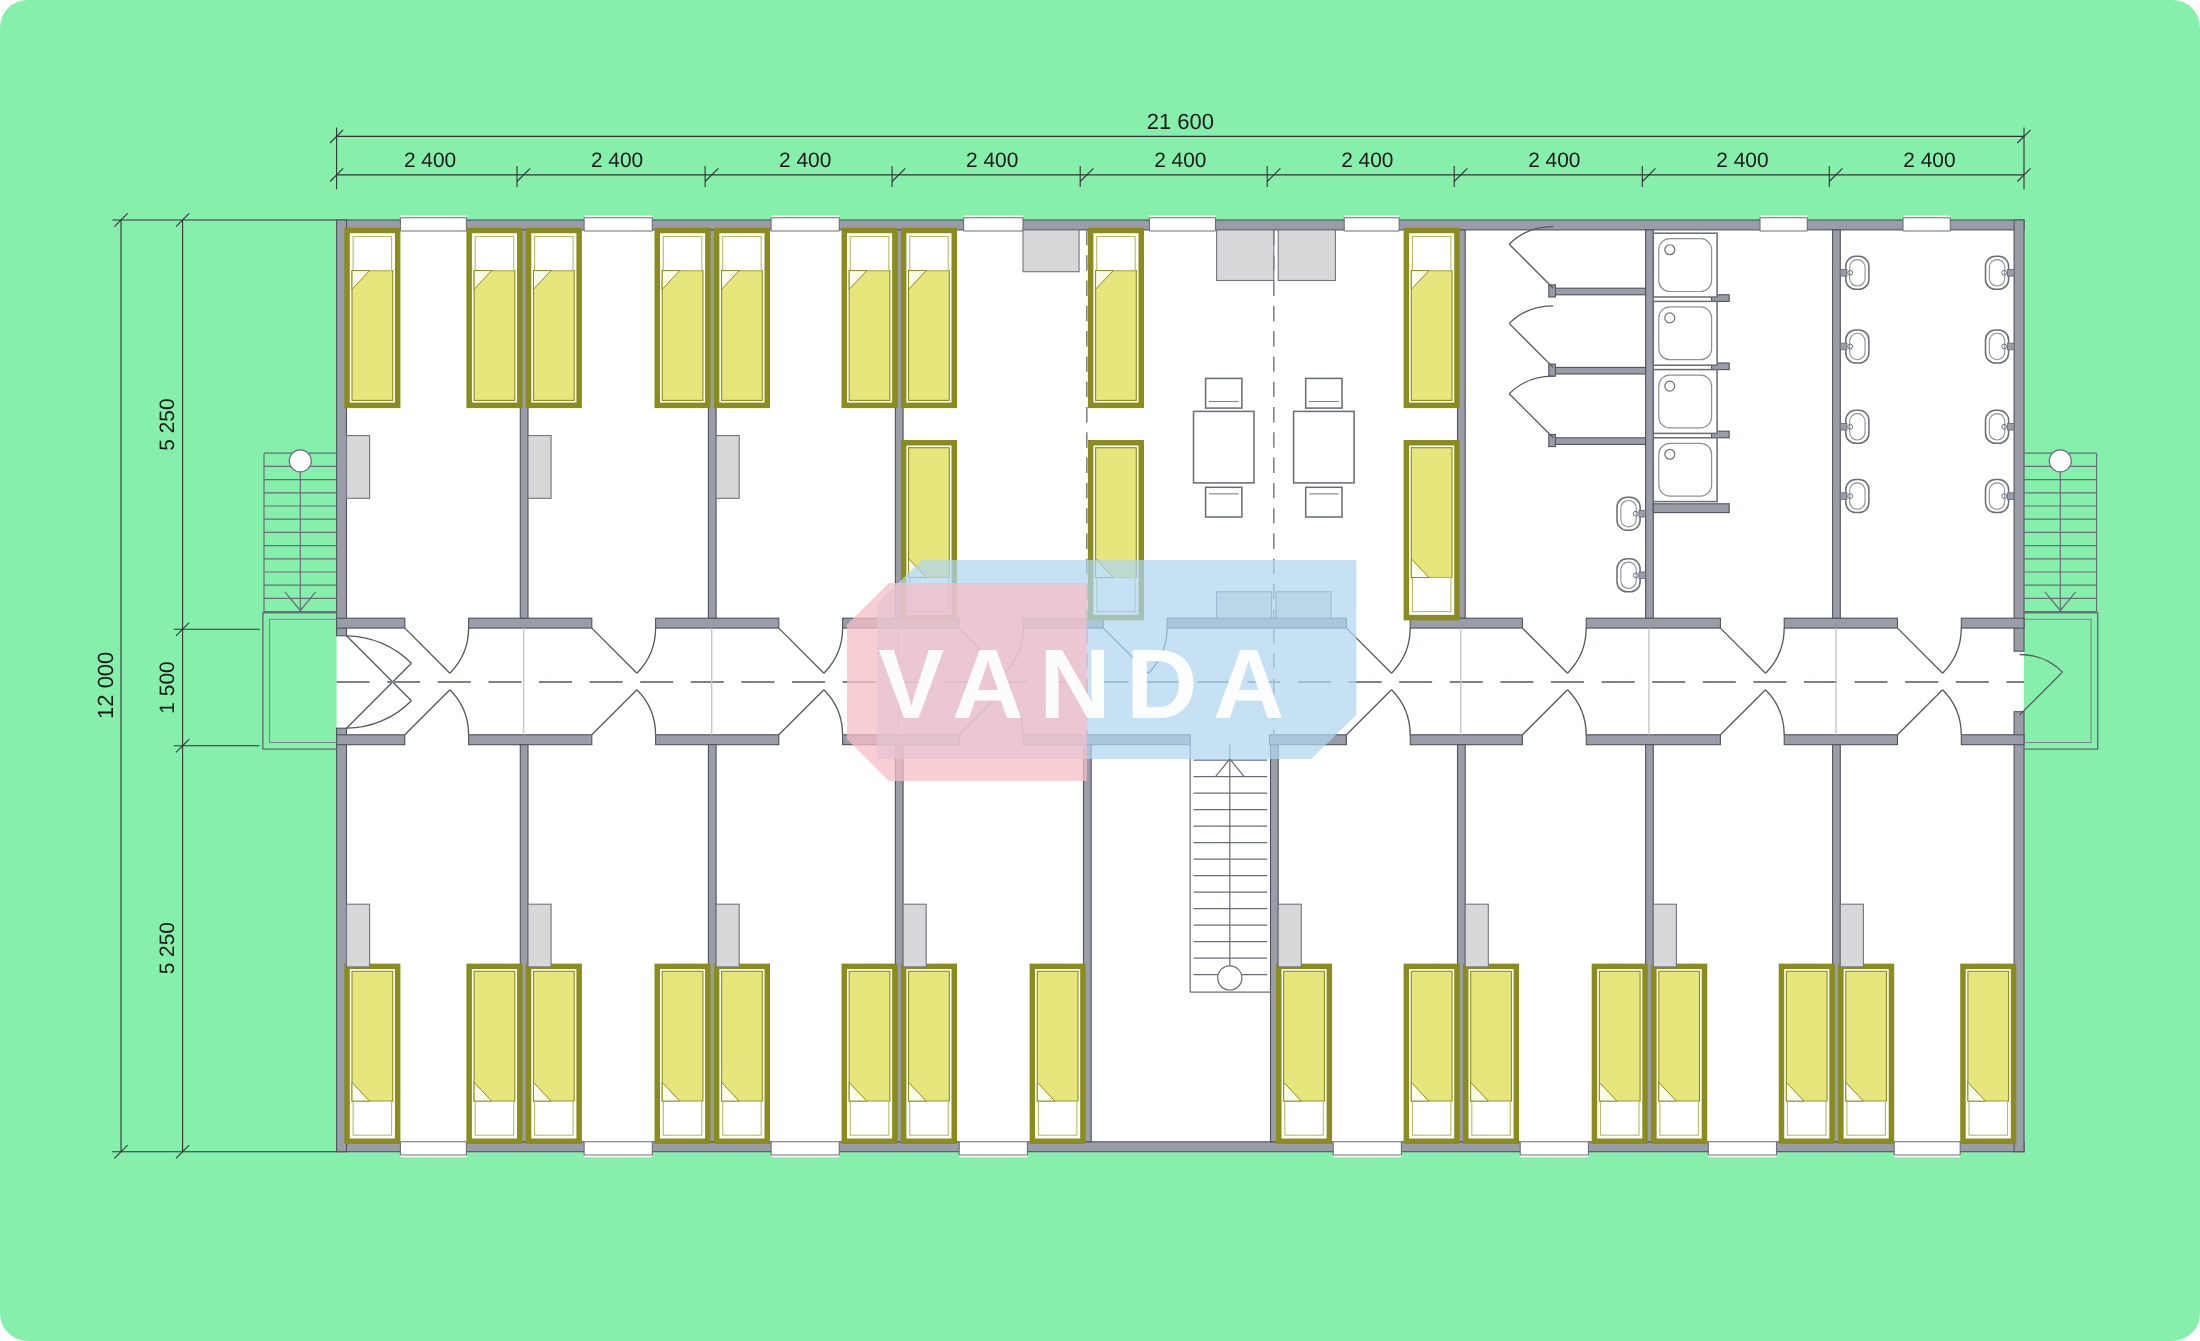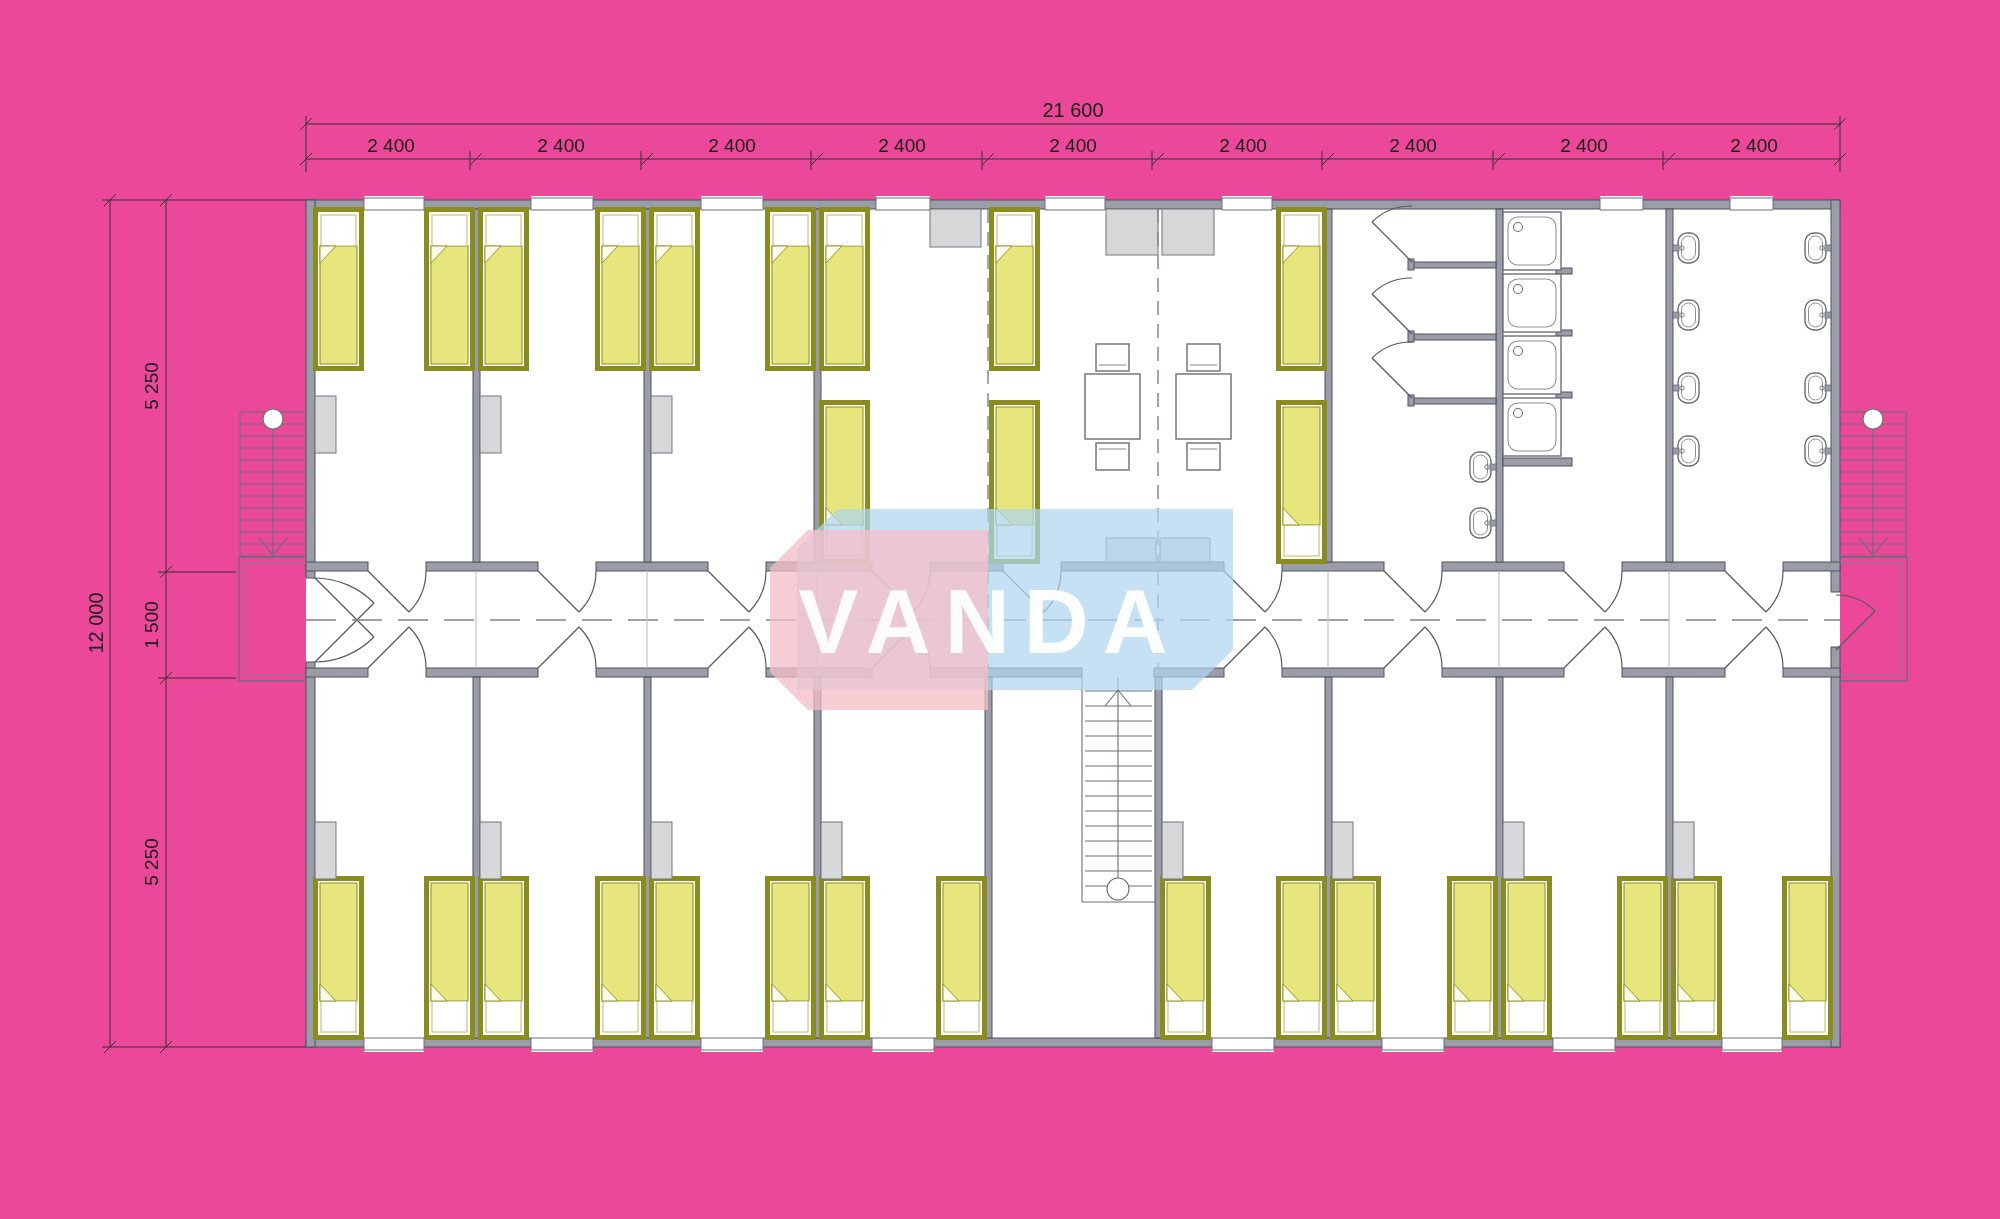--- a/index.html
+++ b/index.html
@@ -1,16 +1,16 @@
 <!DOCTYPE html>
 <html><head>
 <meta charset="utf-8">
 <style>
   html,body{margin:0;padding:0;background:#fff;}
-  .stage{width:2000px;height:1219px;position:relative;background:#ec4899;overflow:hidden;}
+  .stage{width:2000px;height:1219px;position:relative;background:#86efac;overflow:hidden;border-radius:25px;}
   svg{display:block;}
   .wall{fill:#9a9da8;stroke:#4f535c;stroke-width:1;}
   .thin{stroke:#6a6e78;stroke-width:1.3;fill:none;}
   .thin2{stroke:#80848e;stroke-width:1;fill:none;}
   .furn{fill:#d7d7d9;stroke:#72757d;stroke-width:1;}
   .whitefurn{fill:#ffffff;stroke:#6a6e78;stroke-width:1.4;}
   .doorarc{stroke:#555a63;stroke-width:1.2;fill:none;}
   .dash{stroke:#7d818c;stroke-width:1.6;fill:none;stroke-dasharray:30 16;}
   .dashv{stroke:#7d818c;stroke-width:1.4;fill:none;stroke-dasharray:14 9;}
   .joint{stroke:#c2c5cb;stroke-width:1.2;fill:none;}

